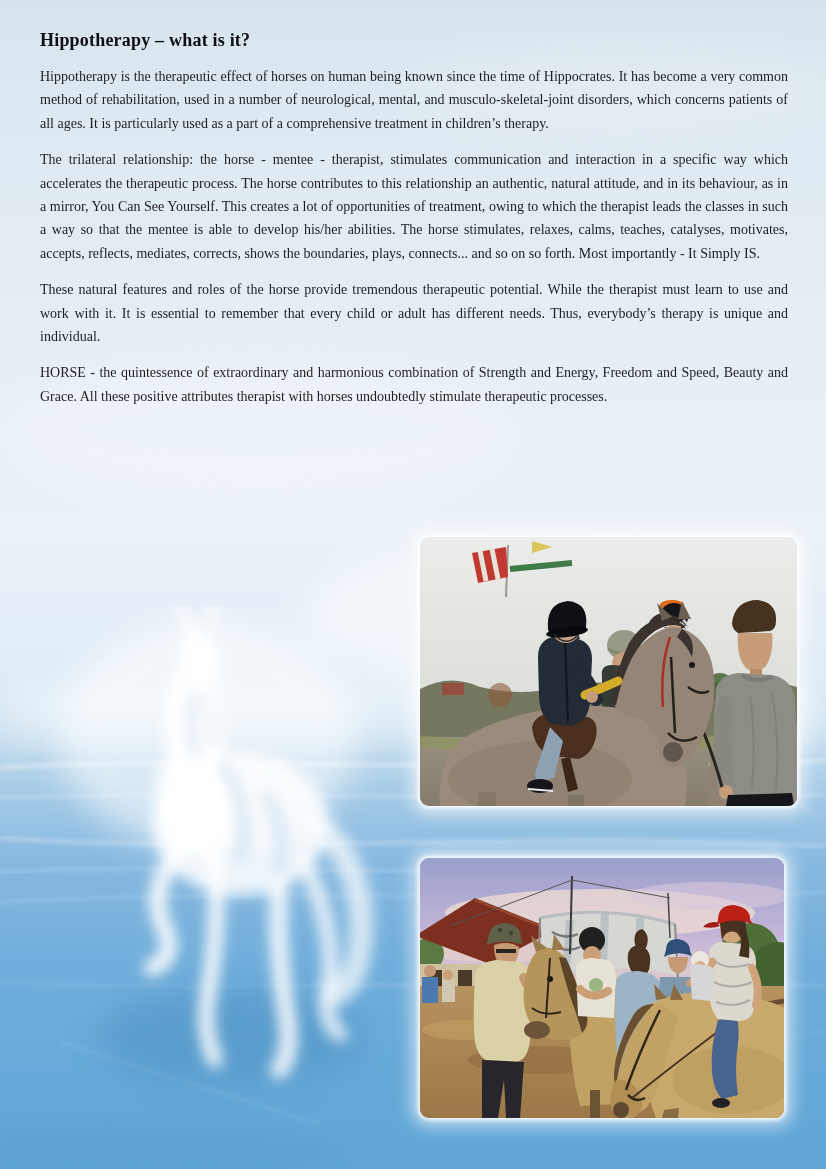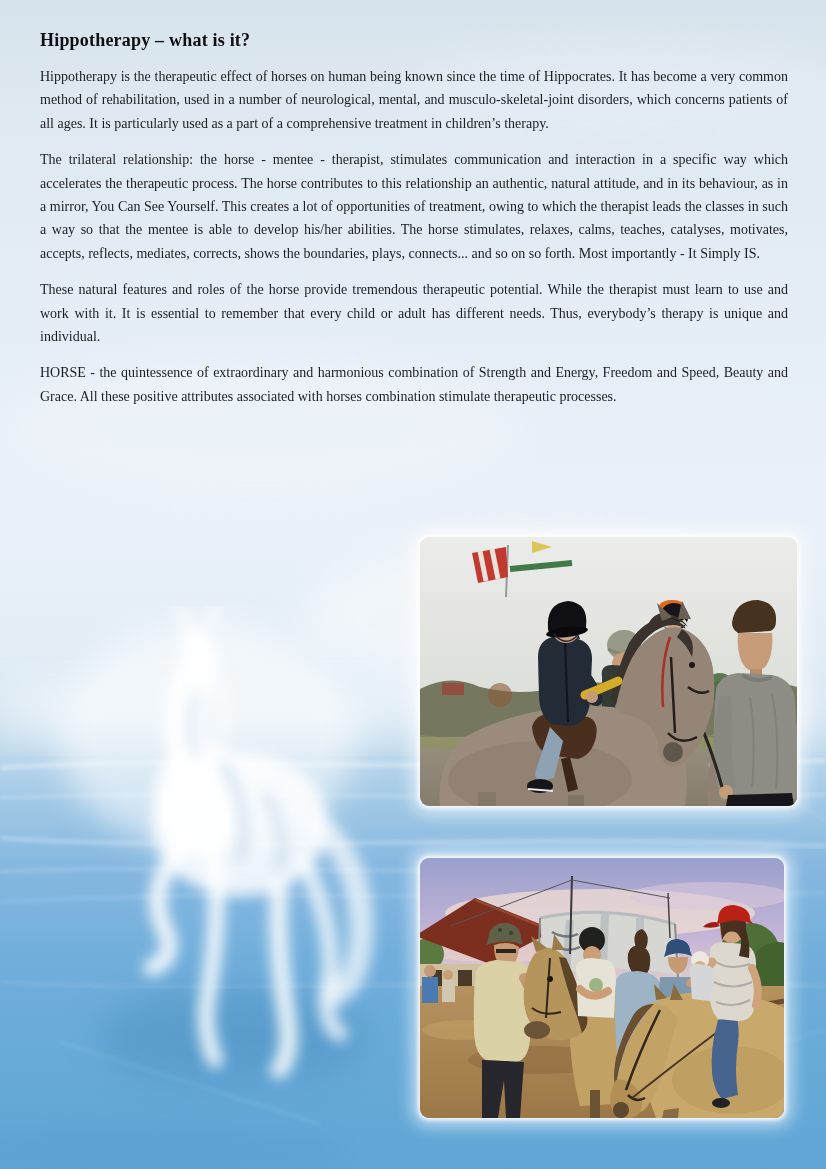--- a/index.html
+++ b/index.html
@@ -127,21 +127,21 @@
         <path d="M168,90 C162,112 162,132 168,148" stroke-width="6"></path>
       </g>
     </svg>
   </div>
 
   <div class="content">
     <h1>Hippotherapy – what is it?</h1>
     <p>Hippotherapy is the therapeutic effect of horses on human being known since the time of Hippocrates. It has become a very common method of rehabilitation, used in a number of neurological, mental, and musculo-skeletal-joint disorders, which concerns patients of all ages. It is particularly used as a part of a comprehensive treatment in children’s therapy.</p>
     <p>The trilateral relationship: the horse - mentee - therapist, stimulates communication and interaction in a specific way which accelerates the therapeutic process. The horse contributes to this relationship an authentic, natural attitude, and in its behaviour, as in a mirror, You Can See Yourself. This creates a lot of opportunities of treatment, owing to which the therapist leads the classes in such a way so that the mentee is able to develop his/her abilities. The horse stimulates, relaxes, calms, teaches, catalyses, motivates, accepts, reflects, mediates, corrects, shows the boundaries, plays, connects... and so on so forth. Most importantly - It Simply IS.</p>
     <p>These natural features and roles of the horse provide tremendous therapeutic potential. While the therapist must learn to use and work with it. It is essential to remember that every child or adult has different needs. Thus, everybody’s therapy is unique and individual.</p>
-    <p>HORSE - the quintessence of extraordinary and harmonious combination of Strength and Energy, Freedom and Speed, Beauty and Grace. All these positive attributes associated with horses combination stimulate therapeutic processes.</p>
+    <p>HORSE - the quintessence of extraordinary and harmonious combination of Strength and Energy, Freedom and Speed, Beauty and Grace. All these positive attributes therapist with horses undoubtedly stimulate therapeutic processes.</p>
   </div>
 
   <div class="photo photo-1">
     <svg viewBox="0 0 377 269" preserveAspectRatio="none" aria-hidden="true">
       <defs>
         <linearGradient id="p1sky" x1="0" y1="0" x2="0" y2="1">
           <stop offset="0" stop-color="#ececea"></stop>
             <stop offset="1" stop-color="#d8dbd5"></stop>
         </linearGradient>
         <linearGradient id="p1gnd" x1="0" y1="0" x2="0" y2="1">

